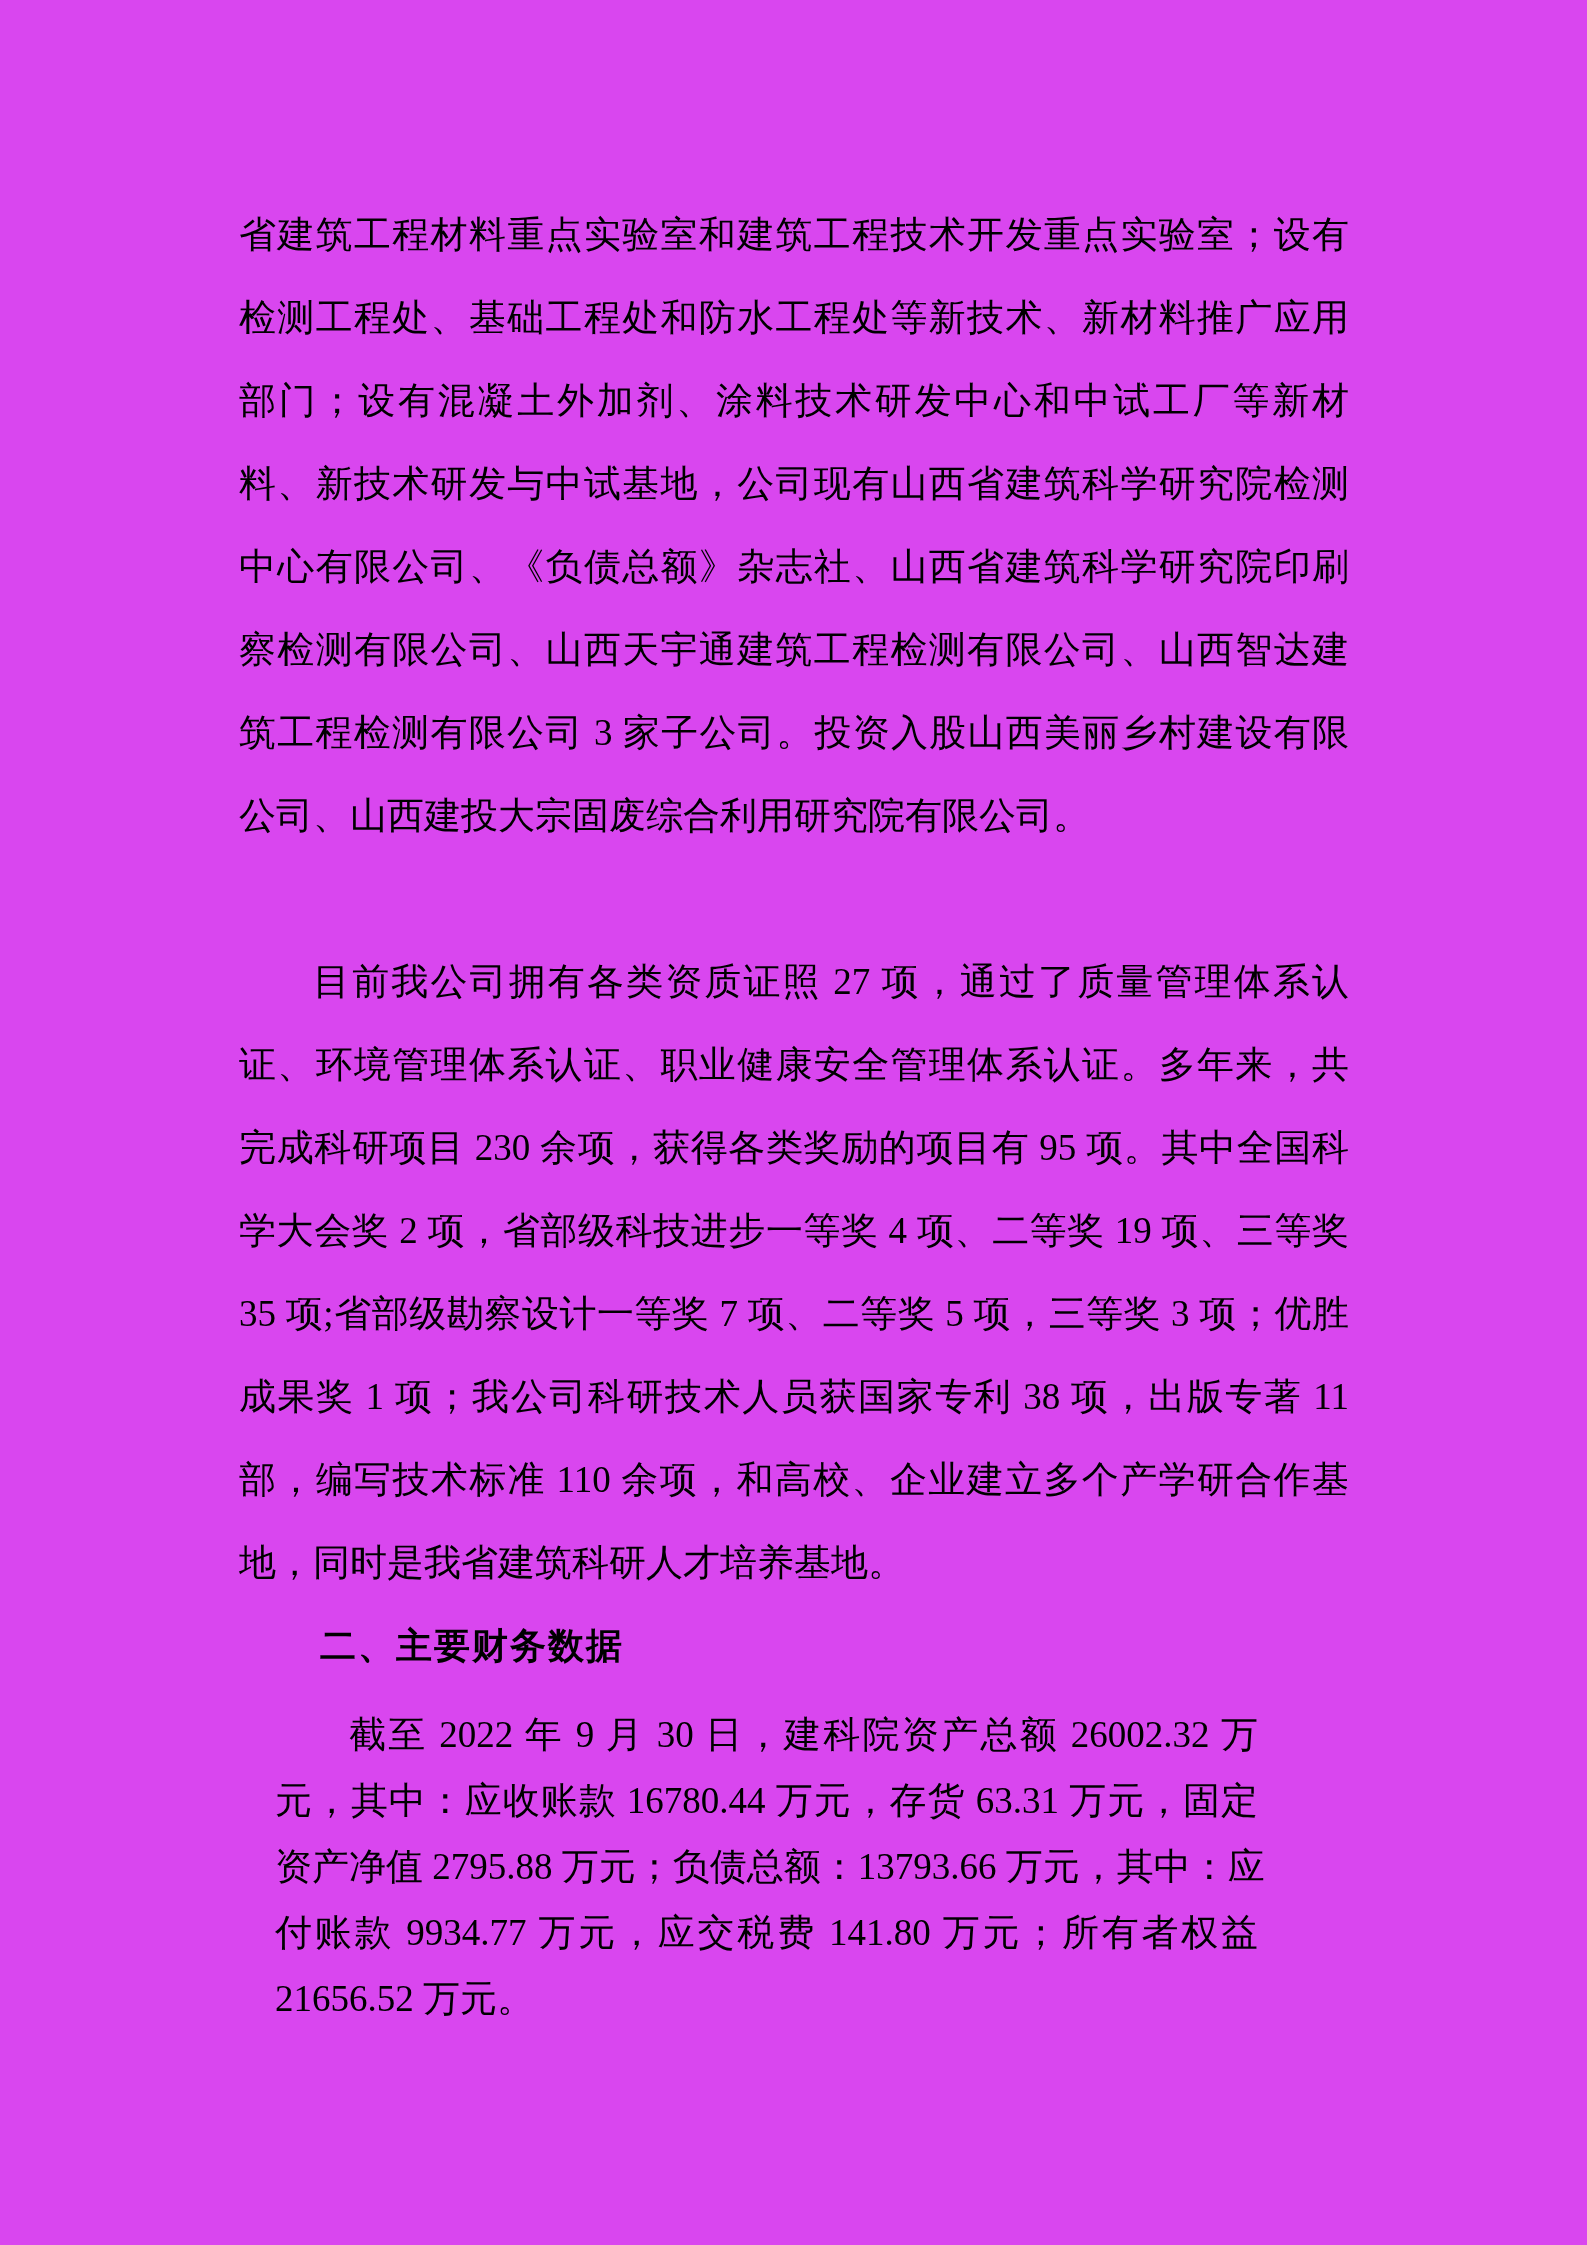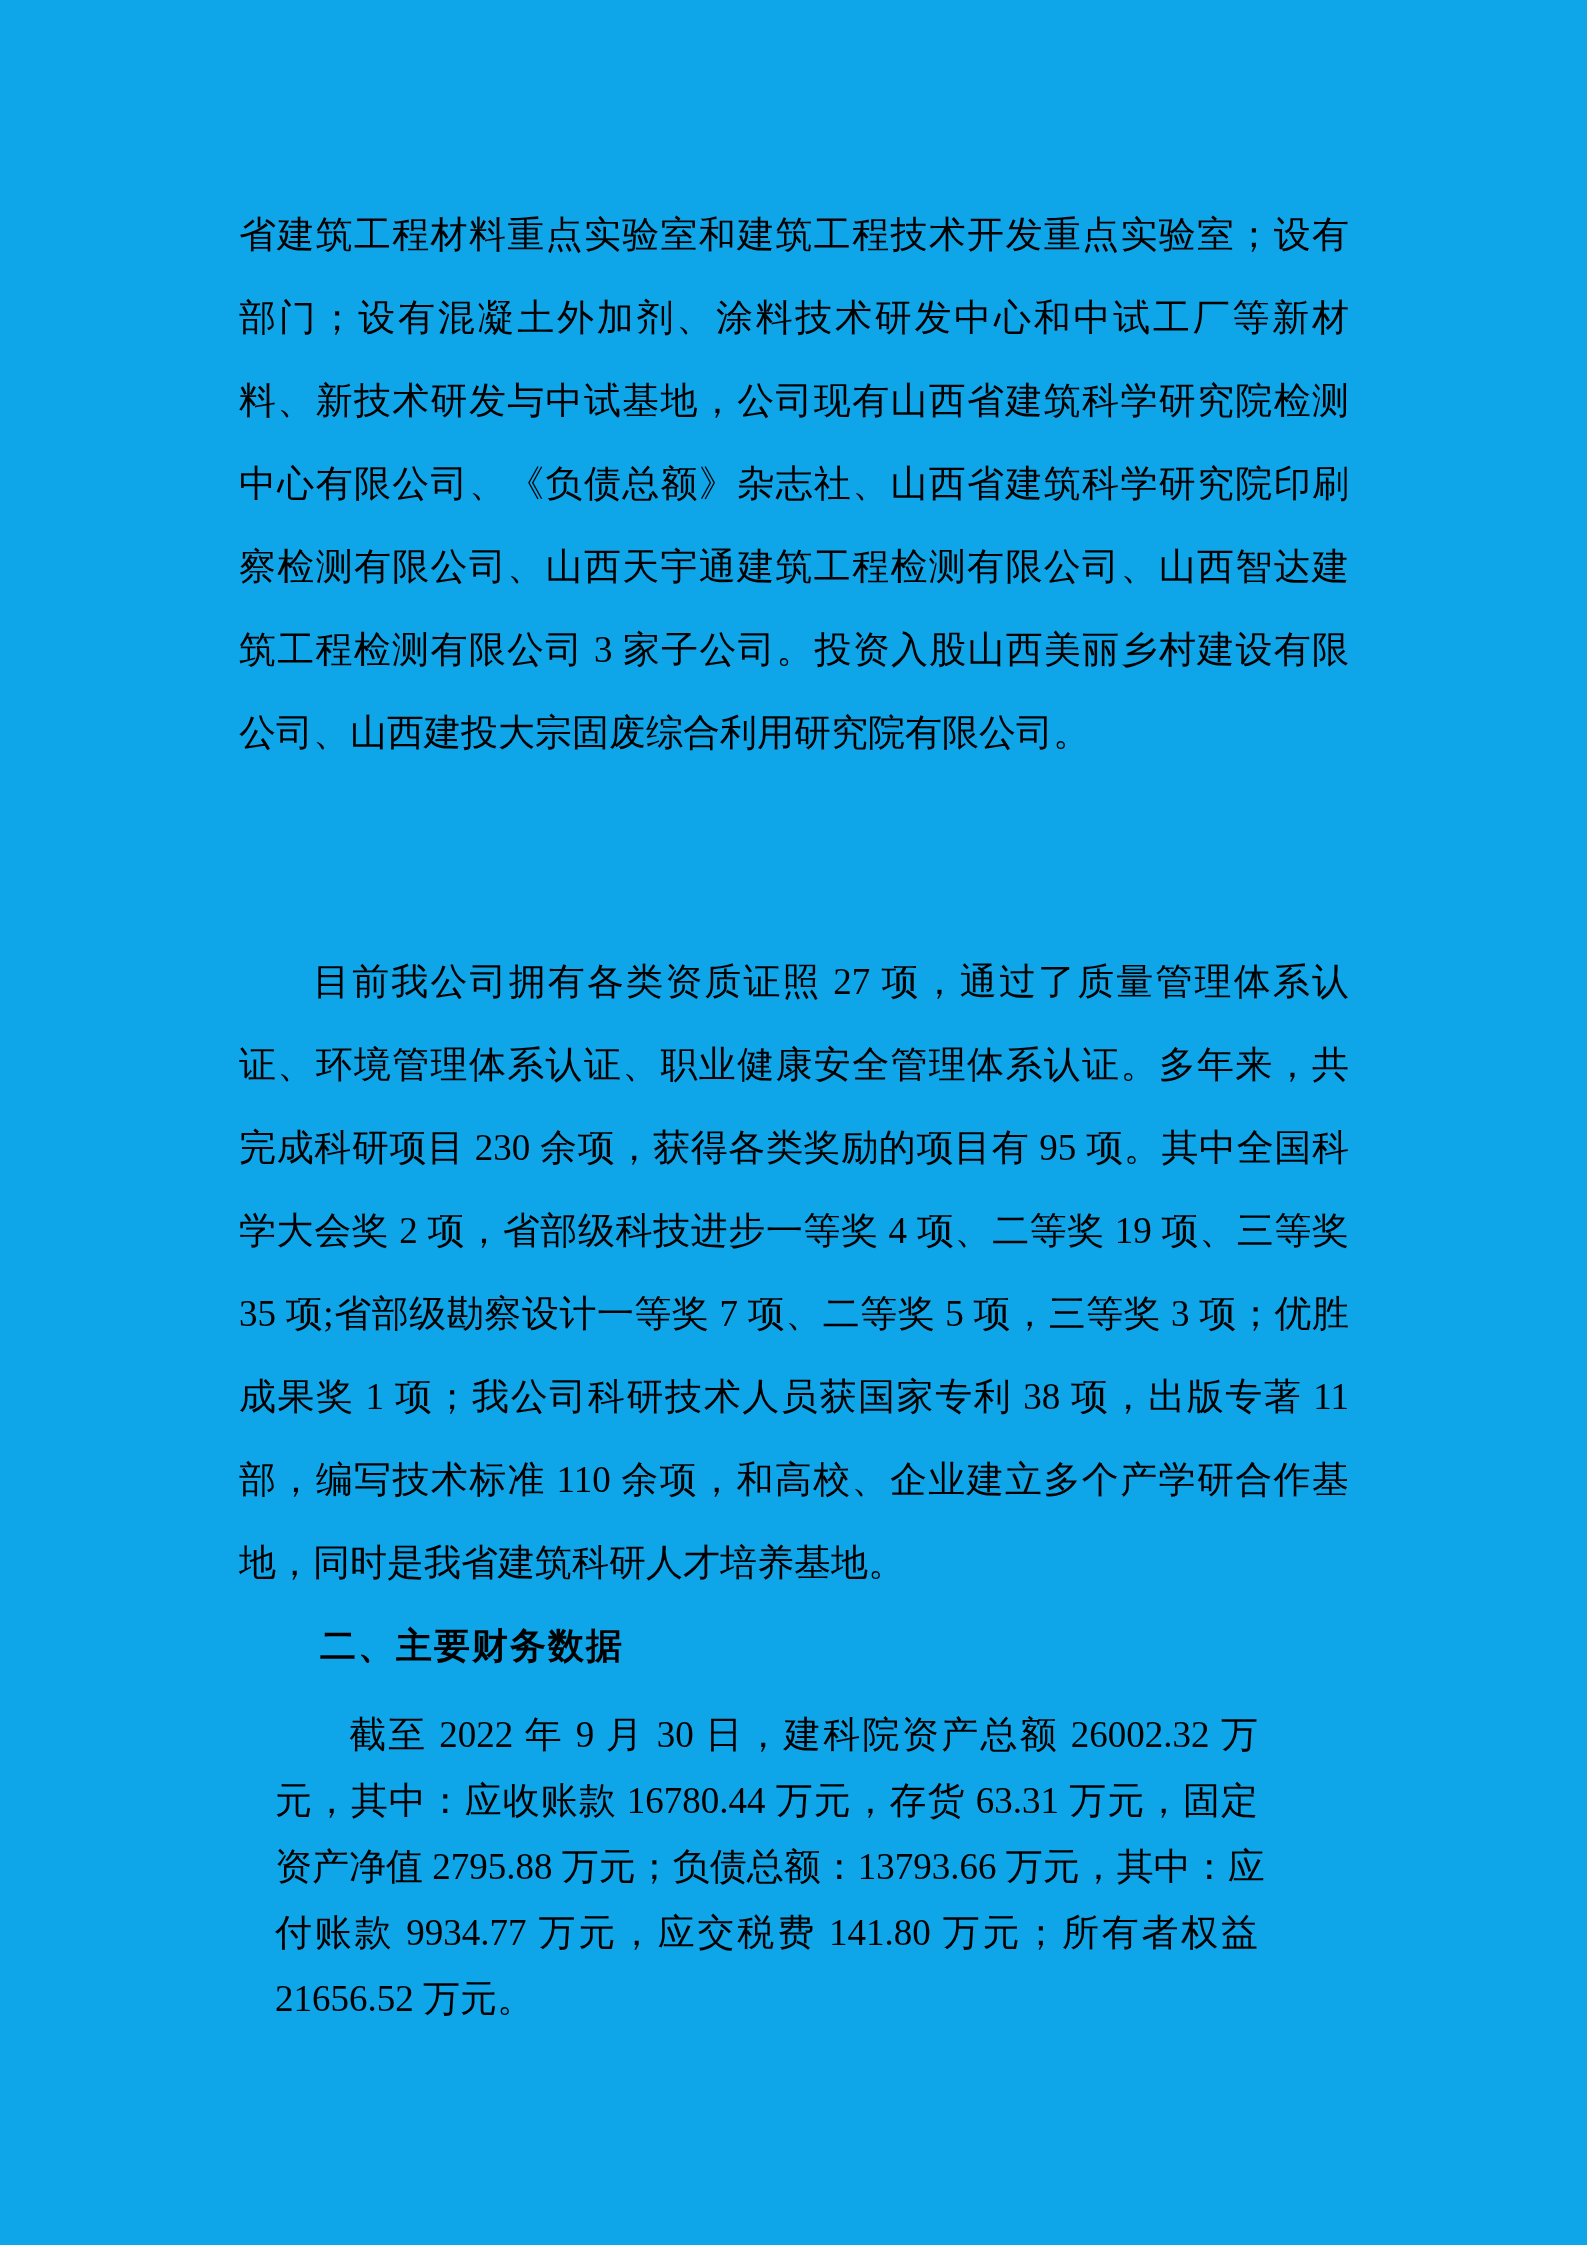--- a/index.html
+++ b/index.html
@@ -44,24 +44,25 @@
   #para-achievements { left: 239px; top: 940px;  width: 1110px; }
   #section-heading   { position: absolute; left: 320px; top: 1622px;
                        font-family: "Liberation Sans", "DejaVu Sans", sans-serif;
                        font-weight: 700; font-size: 36px; line-height: 48px;
                        letter-spacing: 2px; }
   #para-financial    { left: 255px; top: 1702px; width: 1003px; }
 </style>
 </head>
 <body>
 
-<div id="page" style="background: #0ea5e9; color: rgb(0, 0, 0);">
+<div id="page" style="background: #d946ef; color: rgb(0, 0, 0);">
 
   <div id="para-intro" class="para">
     <div class="line">省建筑工程材料重点实验室和建筑工程技术开发重点实验室；设有</div>
+    <div class="line">检测工程处、基础工程处和防水工程处等新技术、新材料推广应用</div>
     <div class="line">部门；设有混凝土外加剂、涂料技术研发中心和中试工厂等新材</div>
     <div class="line">料、新技术研发与中试基地，公司现有山西省建筑科学研究院检测</div>
     <div class="line">中心有限公司、《负债总额》杂志社、山西省建筑科学研究院印刷</div>
     <div class="line">察检测有限公司、山西天宇通建筑工程检测有限公司、山西智达建</div>
     <div class="line">筑工程检测有限公司 3 家子公司。投资入股山西美丽乡村建设有限</div>
     <div class="line lastline">公司、山西建投大宗固废综合利用研究院有限公司。</div>
   </div>
 
   <div id="para-achievements" class="para">
     <div class="line indent">目前我公司拥有各类资质证照 27 项，通过了质量管理体系认</div>

